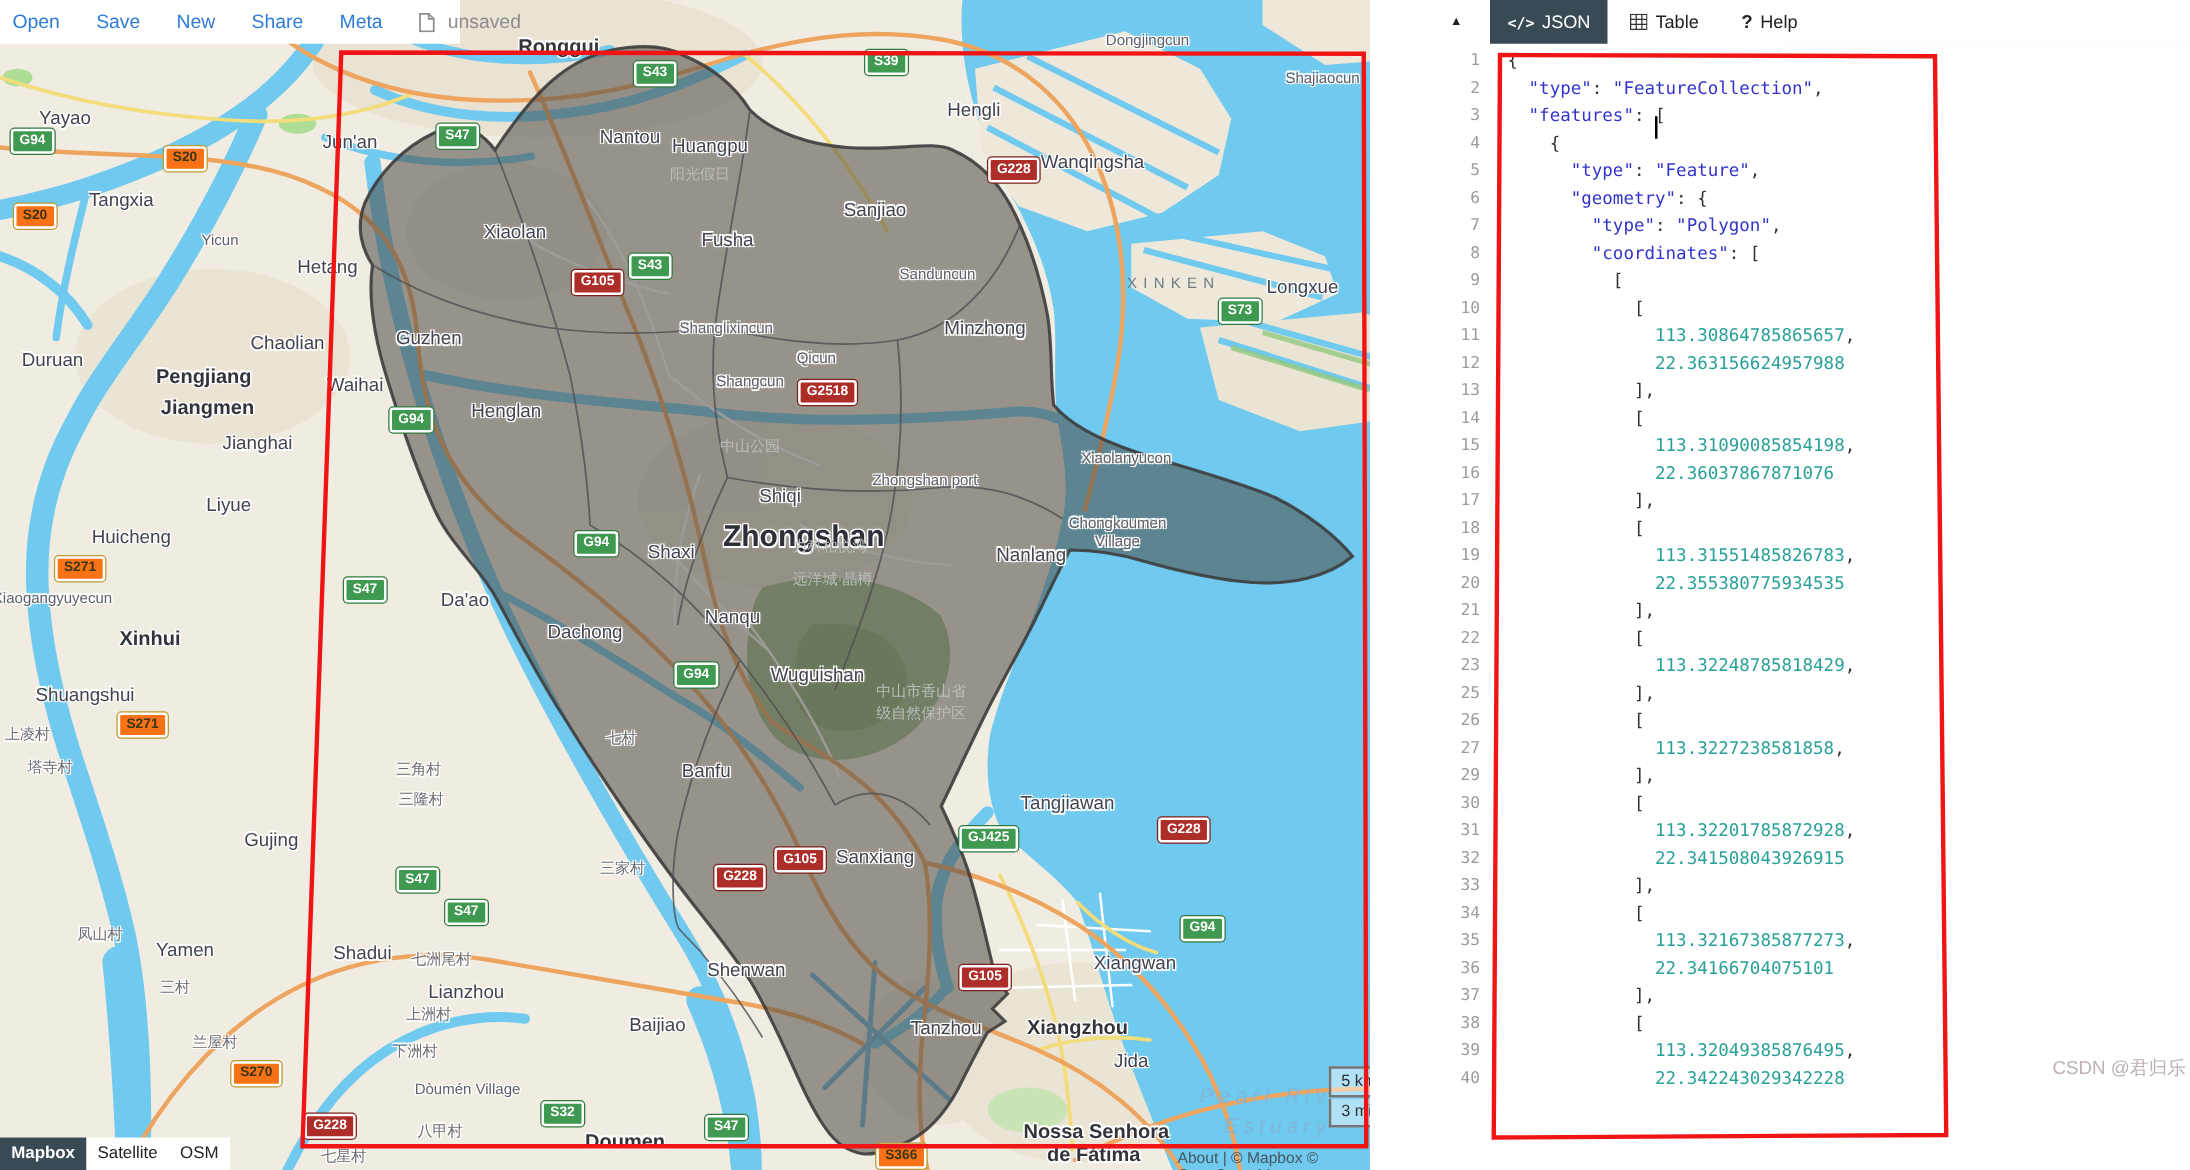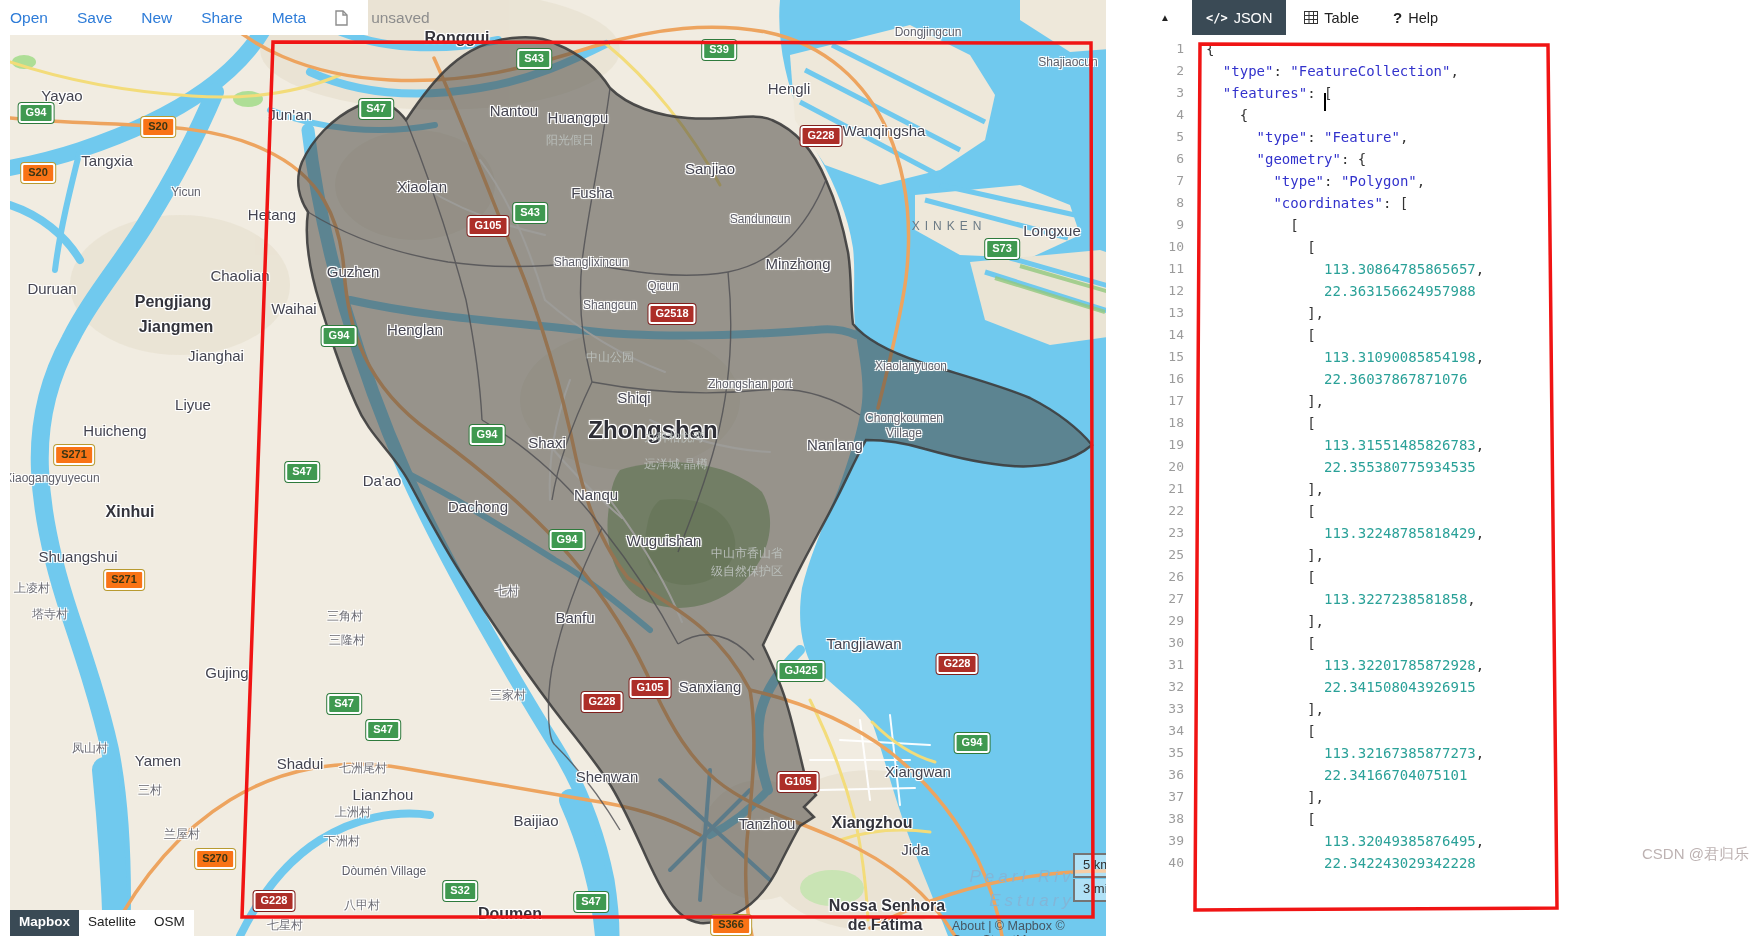--- a/index.html
+++ b/index.html
@@ -1,20 +1,20 @@
 <!DOCTYPE html>
 <html><head>
 <meta charset="utf-8">
 <style>
   * { margin:0; padding:0; box-sizing:border-box; }
   html,body { width:1752px; height:936px; overflow:hidden; font-family:"Liberation Sans", sans-serif; background:#fff; }
   #app { position:relative; width:1752px; height:936px; overflow:hidden; }
 
   
-  #map-pane { position:absolute; left:10px; top:0; width:1096px; height:936px; background:#f1ece1; overflow:hidden; }
+  #map-pane { position:absolute; left:0; top:0; width:1096px; height:936px; background:#f1ece1; overflow:hidden; }
   #map-svg { position:absolute; left:0; top:0; }
 
   .map-label { position:absolute; transform:translate(-50%,-50%); white-space:nowrap; pointer-events:none;
     text-shadow:1px 1px 0 #fff,-1px -1px 0 #fff,1px -1px 0 #fff,-1px 1px 0 #fff,0 0 3px #fff; }
   .ml-city    { font-size:24px; font-weight:bold; color:#2e2e36; }
   .ml-city2   { font-size:16px; font-weight:bold; color:#33333b; }
   .ml-town    { font-size:15px; color:#444450; }
   .ml-village { font-size:12px; color:#5f5f69; }
   .ml-cn      { font-size:12px; color:#6d6d75; }
   .ml-cnlight { font-size:12px; color:#b9beba; text-shadow:none; }
@@ -65,21 +65,21 @@
   .tok-num { color:#2aa198; }
   #cursor { position:absolute; left:180px; top:94px; width:1.5px; height:18px; background:#000; }
 
   
   #annotations { position:absolute; left:0; top:0; width:1752px; height:936px; pointer-events:none; z-index:50; }
   #watermark { position:absolute; left:1642px; top:845px; font-size:15px; color:#bdb2b2; z-index:40; }
 
   
   #menu-bar { position:absolute; left:0; top:0; width:368px; height:35px; background:#fff; display:flex; align-items:center; z-index:20; padding-left:10px; }
   .menu-link { color:#2e7cd8; font-size:15.5px; margin-right:29px; cursor:pointer; }
-  #unsaved-wrap { display:flex; align-items:center; gap:23px; color:#8d8d8d; font-size:15.5px; }
+  #unsaved-wrap { display:flex; align-items:center; gap:10px; color:#8d8d8d; font-size:15.5px; }
 </style>
 </head>
 <body>
 
 <div id="app">
 
   <div id="map-pane">
     <svg id="map-svg" width="1148" height="936" viewBox="0 0 1148 936">
 
       <g fill="#e9e2d2" opacity="0.8">

